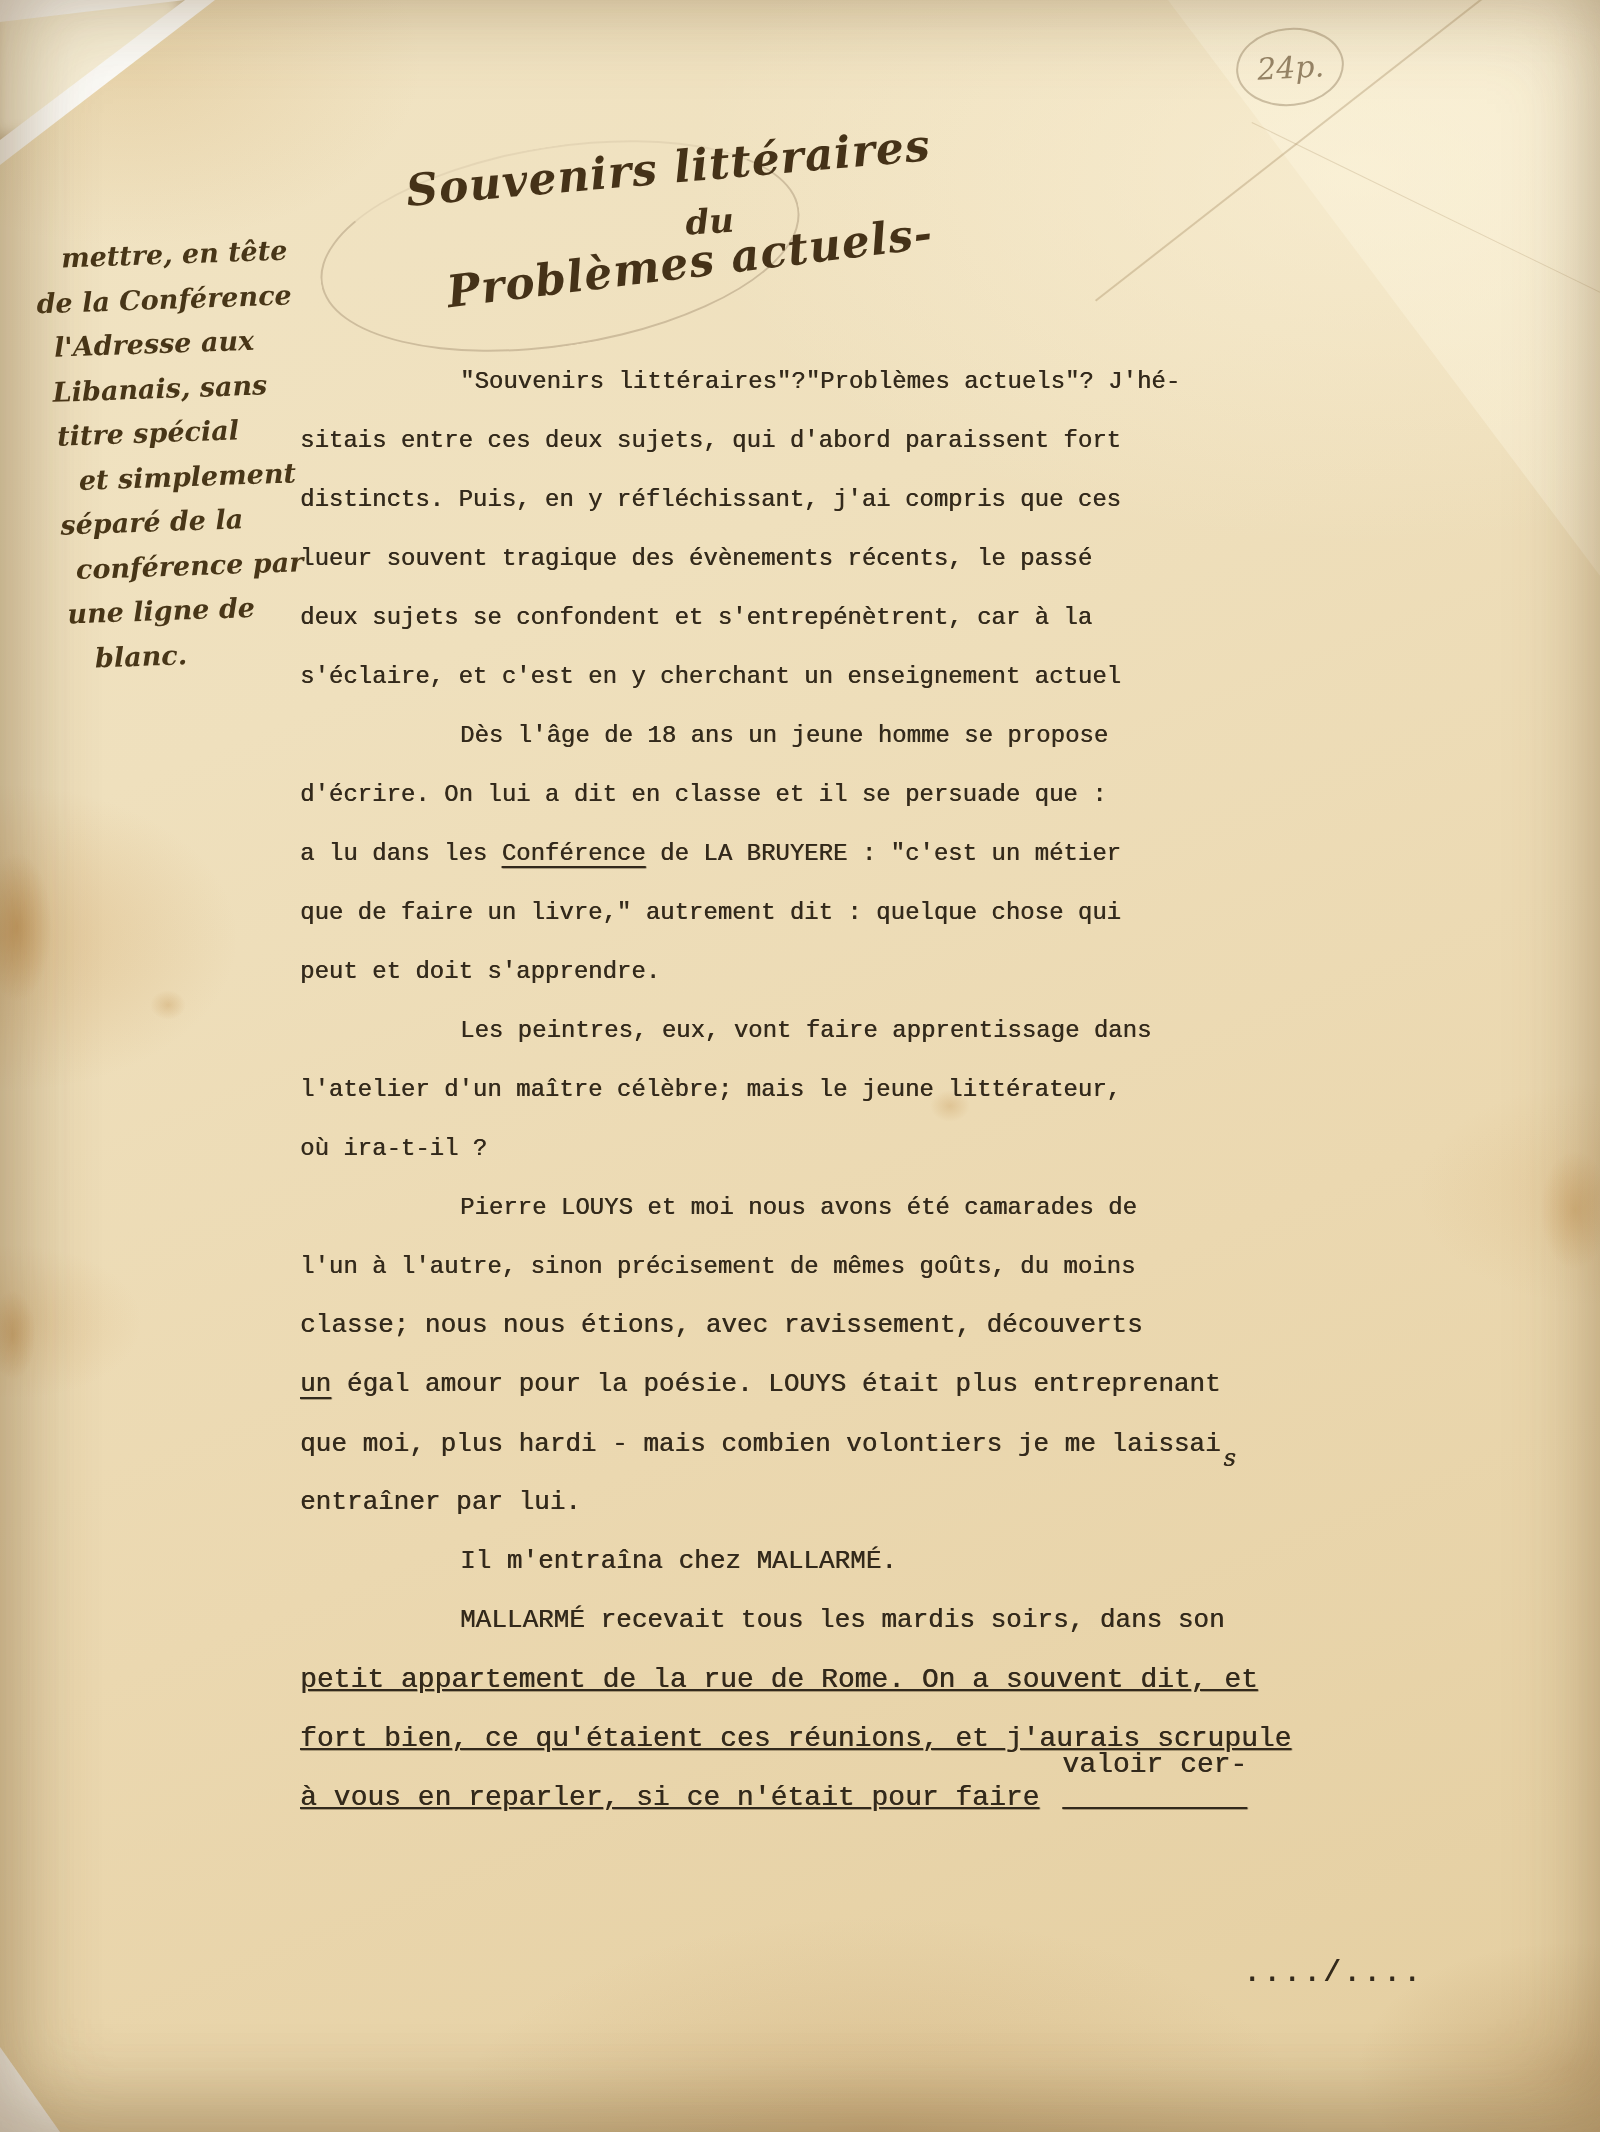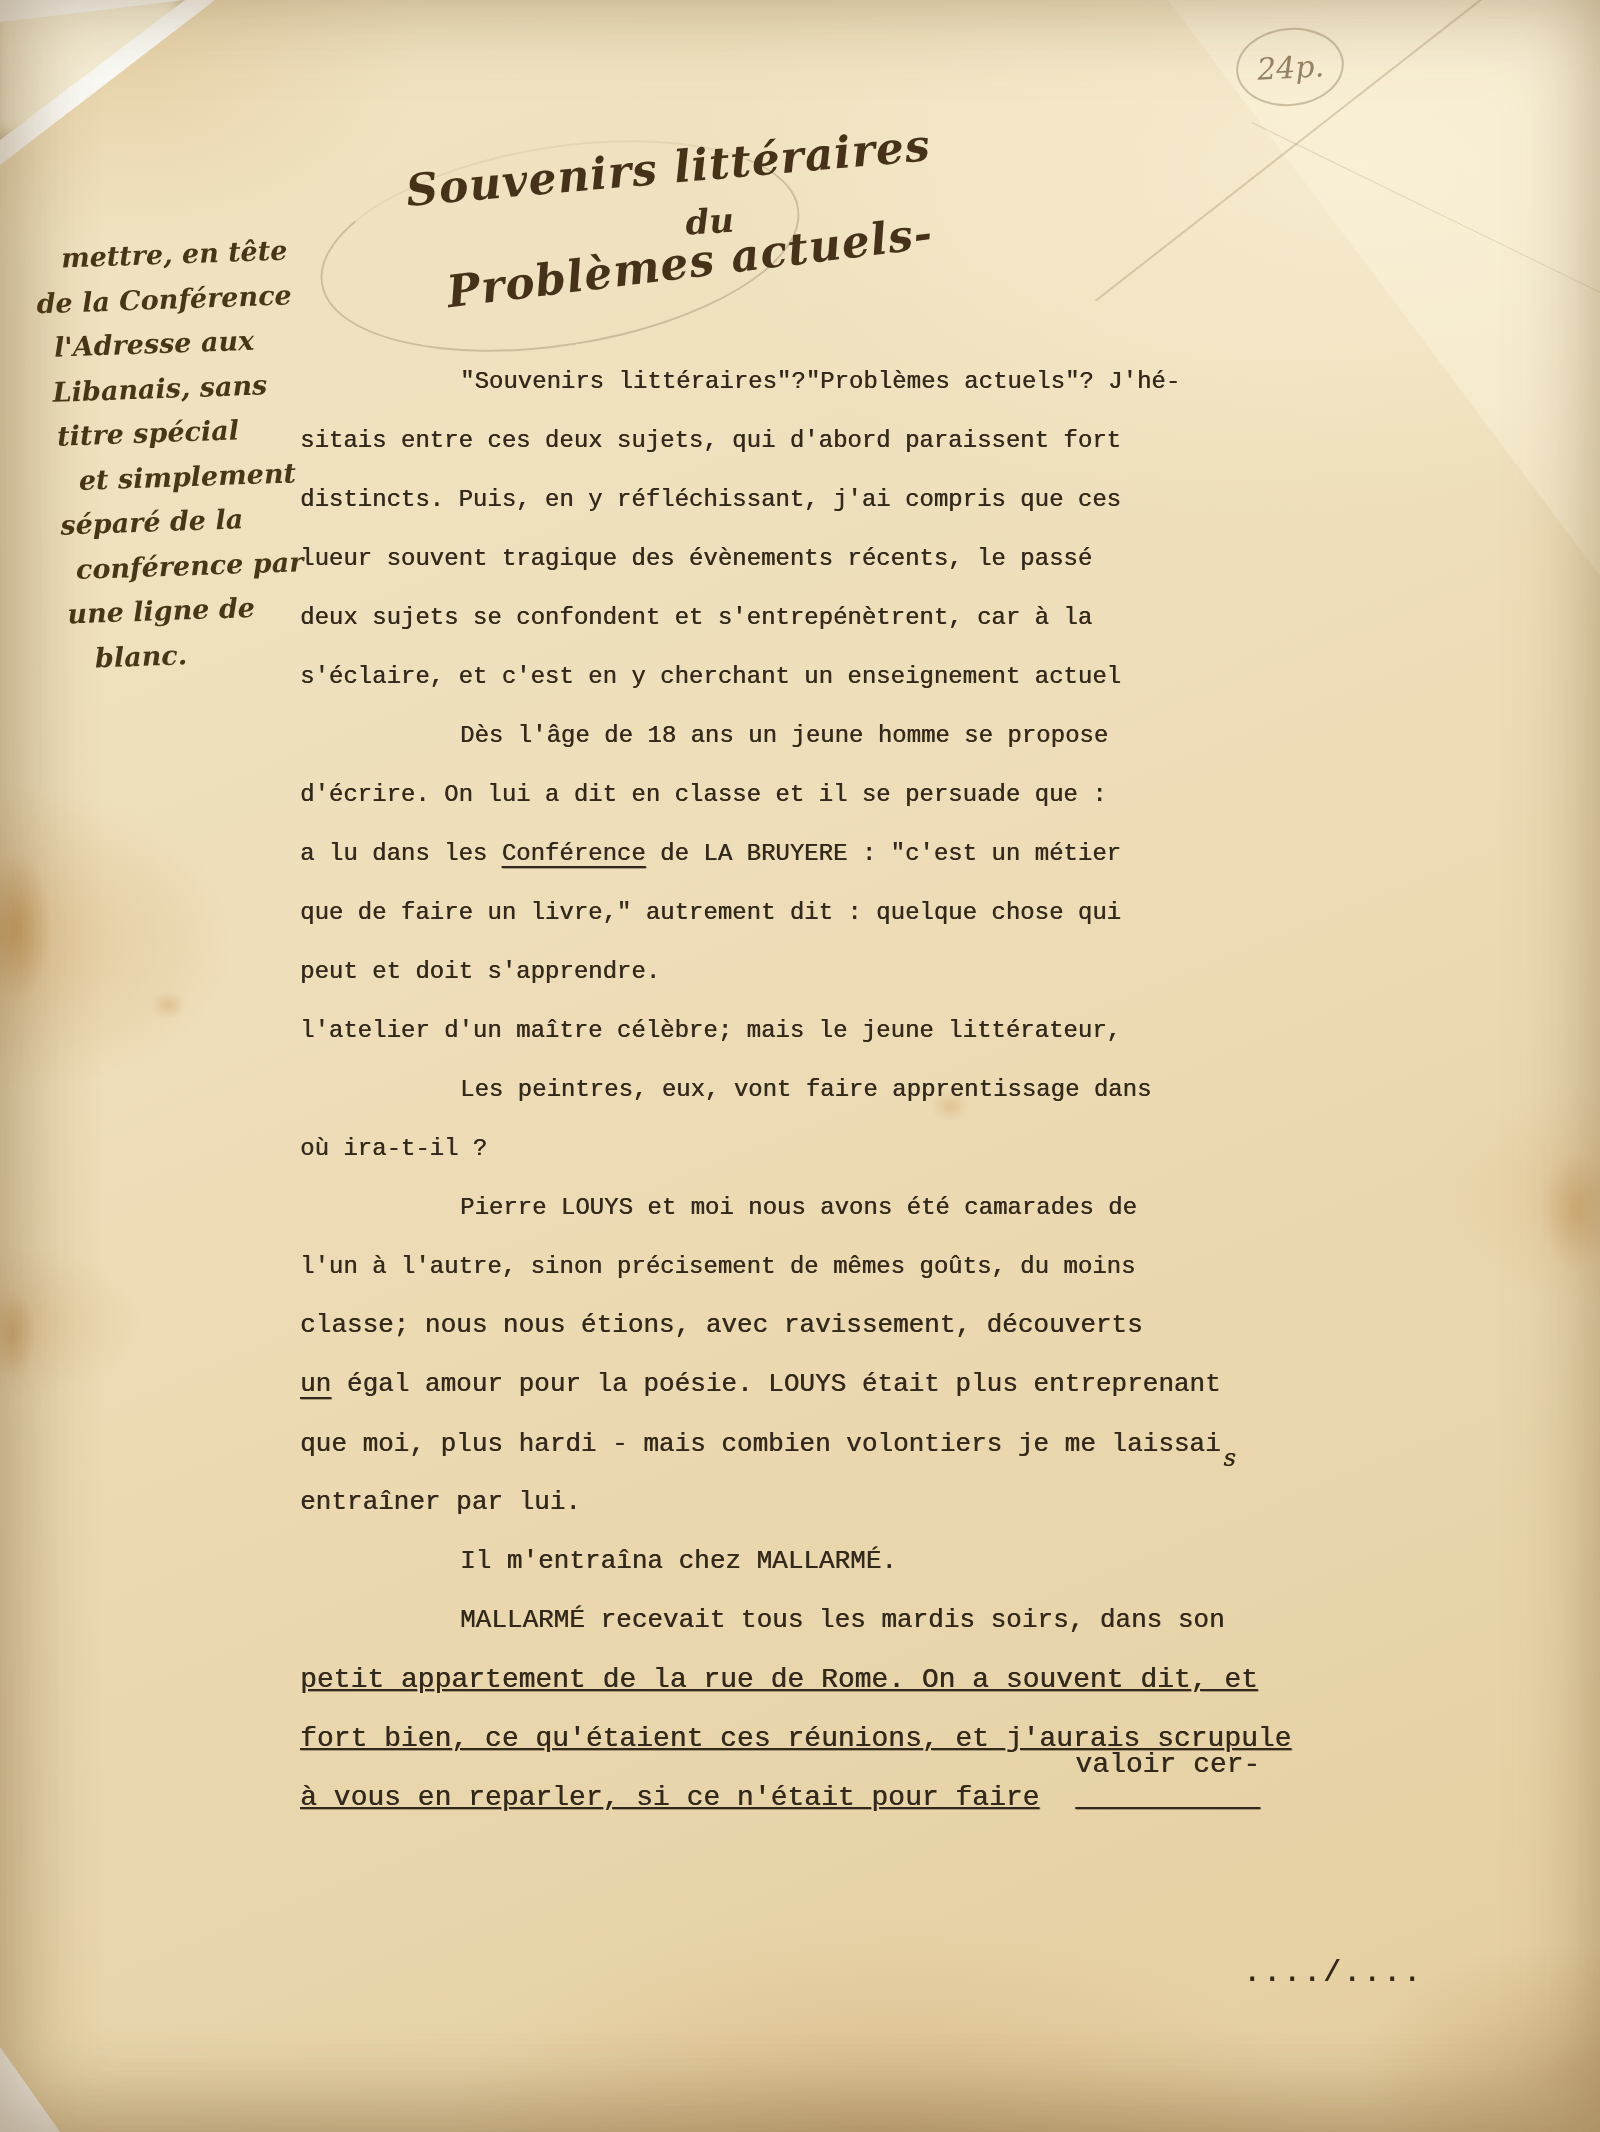--- a/index.html
+++ b/index.html
@@ -70,21 +70,21 @@
   .body{position:absolute;left:300px;top:352px;width:1290px;
     font-size:24px;line-height:59px;color:#32291c;
     text-shadow:.5px .4px .6px rgba(45,33,12,.85);}
   .tline{white-space:nowrap;height:59px;}
   .tline.ind{padding-left:160px;}
   .body .tline:nth-child(n+17){font-size:26px;}
   .body .tline:nth-child(n+23){font-size:28px;text-decoration:underline;}
   .u{text-decoration:underline;text-underline-offset:6px;text-decoration-thickness:2px;}
   .drop{position:relative;top:15px;left:3px;font-size:.92em;
     font-family:"DejaVu Serif",serif;font-style:italic;}
-  .sup{position:relative;top:-33px;margin-left:36px;}
+  .sup{position:relative;top:-33px;margin-left:23px;}
   .footer-mark{position:absolute;left:1243px;top:1956px;font-size:30px;letter-spacing:2px;
     color:#32291c;text-shadow:.5px .4px .6px rgba(45,33,12,.85);}
   
   .stain{position:absolute;border-radius:50%;pointer-events:none;}
   .stain.s1{left:-18px;top:852px;width:70px;height:150px;
     background:radial-gradient(ellipse, rgba(186,128,55,.45), transparent 70%);}
   .stain.s2{left:-10px;top:1290px;width:46px;height:90px;
     background:radial-gradient(ellipse, rgba(186,128,55,.35), transparent 70%);}
   .stain.s3{left:150px;top:990px;width:36px;height:30px;
     background:radial-gradient(ellipse, rgba(190,140,70,.30), transparent 70%);}
@@ -141,22 +141,22 @@
     <div class="tline"><span>sitais entre ces deux sujets, qui d'abord paraissent fort</span></div>
     <div class="tline"><span>distincts. Puis, en y réfléchissant, j'ai compris que ces</span></div>
     <div class="tline"><span>lueur souvent tragique des évènements récents, le passé</span></div>
     <div class="tline"><span>deux sujets se confondent et s'entrepénètrent, car à la</span></div>
     <div class="tline"><span>s'éclaire, et c'est en y cherchant un enseignement actuel</span></div>
     <div class="tline ind"><span>Dès l'âge de 18 ans un jeune homme se propose</span></div>
     <div class="tline"><span>d'écrire. On lui a dit en classe et il se persuade que :</span></div>
     <div class="tline"><span>a lu dans les </span><span class="u">Conférence</span><span> de LA BRUYERE : "c'est un métier</span></div>
     <div class="tline"><span>que de faire un livre," autrement dit : quelque chose qui</span></div>
     <div class="tline"><span>peut et doit s'apprendre.</span></div>
+    <div class="tline ind"><span>Les peintres, eux, vont faire apprentissage dans</span></div>
     <div class="tline"><span>l'atelier d'un maître célèbre; mais le jeune littérateur,</span></div>
-    <div class="tline ind"><span>Les peintres, eux, vont faire apprentissage dans</span></div>
     <div class="tline"><span>où ira-t-il ?</span></div>
     <div class="tline ind"><span>Pierre LOUYS et moi nous avons été camarades de</span></div>
     <div class="tline"><span>l'un à l'autre, sinon précisement de mêmes goûts, du moins</span></div>
     <div class="tline"><span>classe; nous nous étions, avec ravissement, découverts</span></div>
     <div class="tline"><span class="u">un</span><span> égal amour pour la poésie. LOUYS était plus entreprenant</span></div>
     <div class="tline"><span>que moi, plus hardi - mais combien volontiers je me laissai</span><span class="drop">s</span></div>
     <div class="tline"><span>entraîner par lui.</span></div>
     <div class="tline ind"><span>Il m'entraîna chez MALLARMÉ.</span></div>
     <div class="tline ind"><span>MALLARMÉ recevait tous les mardis soirs, dans son</span></div>
     <div class="tline"><span>petit appartement de la rue de Rome. On a souvent dit, et</span></div>

